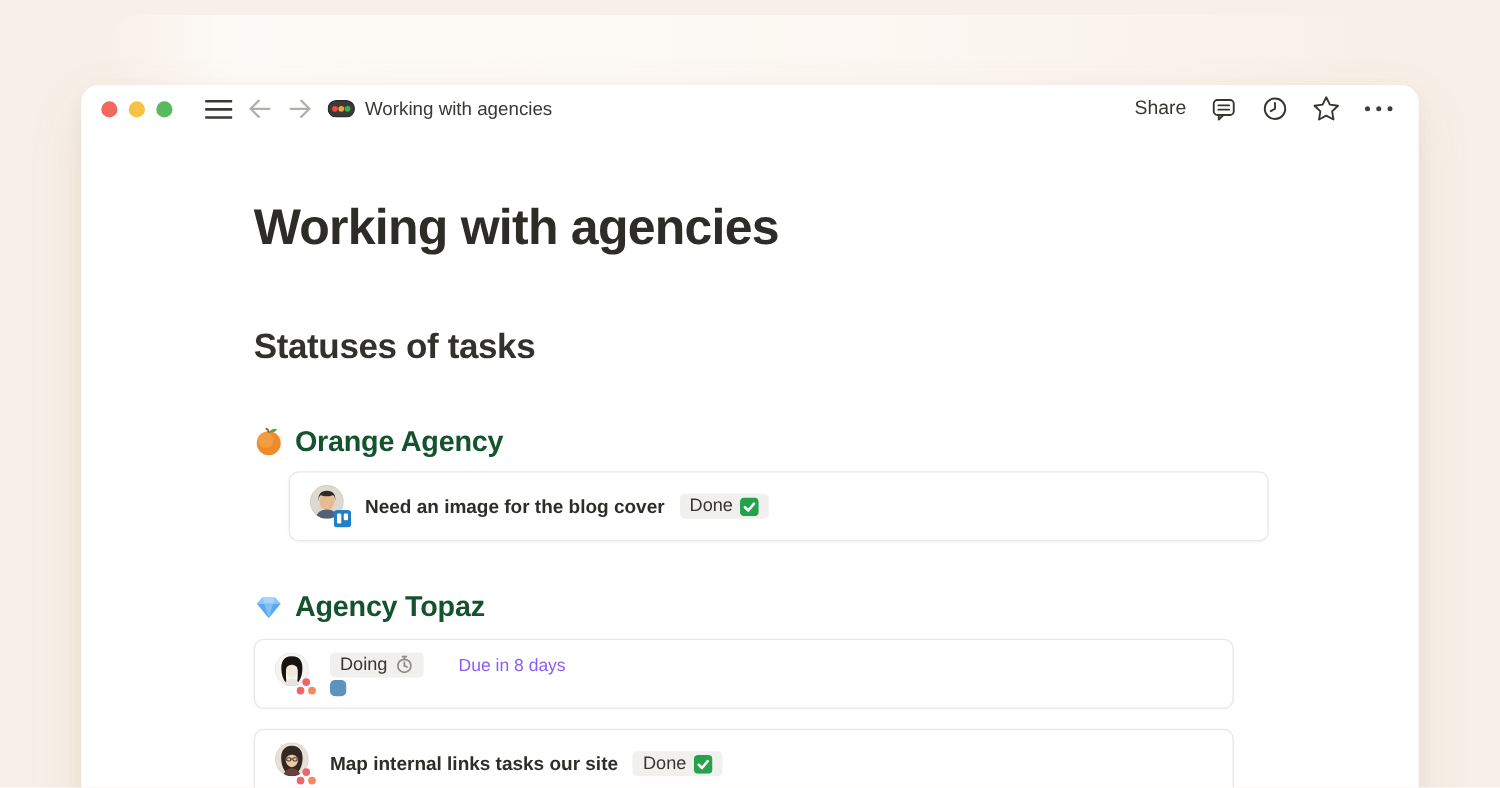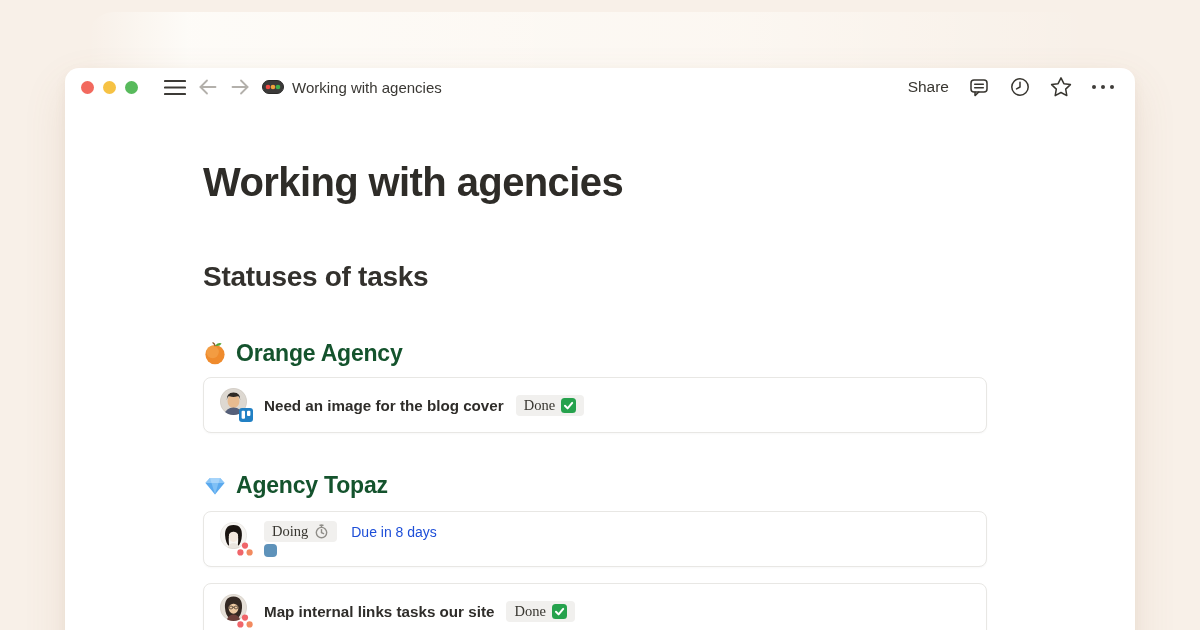--- a/index.html
+++ b/index.html
@@ -48,33 +48,33 @@
     font-size:23px; font-weight:700; letter-spacing:-0.2px; color:#14532d;
   }
   .gh1 { top:268px; } .gh2 { top:400px; }
   .emoji { display:inline-flex; }
   .task-card {
     position:absolute; left:138px; width:784px; height:56px;
     background:#fff; border:1px solid #e8e7e4; border-radius:8px;
     box-shadow:0 1px 2px rgba(0,0,0,0.03);
     display:flex; align-items:center; padding:0 16px; gap:14px; cursor:pointer;
   }
-  .c1{ top:309px; } .c2{ top:443px; } .c3{ top:515px; }
+  .c1{ top:309px;margin-left:28px; } .c2{ top:443px; } .c3{ top:515px; }
   .avatar-wrap { position:relative; width:30px; height:36px; flex:0 0 auto; }
   .avatar { position:absolute; top:1px; left:0; }
   .src-badge { position:absolute; bottom:1px; right:-3px; display:inline-flex; }
   .card-body { display:flex; flex-direction:column; gap:2px; min-width:0; }
   .card-top { display:flex; align-items:center; gap:12px; }
   .task-title { font-size:15.2px; font-weight:700; color:#2f2d2a; white-space:nowrap; }
   .status-badge {
     display:inline-flex; align-items:center; gap:6px;
     background:#f1f0ee; border-radius:4px; padding:2px 8px;
-    font-size:14.5px; font-weight:500; color:#37352f; white-space:nowrap;font-family:Liberation Serif, serif;
-  }
-  .due-label { font-size:14px; color:#1d4ed8; margin-left:2px; white-space:nowrap; }
+    font-size:14.5px; font-weight:500; color:#37352f; white-space:nowrap;
+  }
+  .due-label { font-size:14px; color:#8b5cf6; margin-left:16px; white-space:nowrap; }
   .card-meta { display:flex; align-items:center; gap:7px; font-size:13.5px; color:#a3a19c; white-space:nowrap; }
   .tag-chip { width:13px; height:13px; border-radius:4px; background:#5e92ba; flex:0 0 auto; display:inline-block; }
 </style>
 </head>
 <body>
 
 <div class="bg-glow"></div>
 
 <div class="window">
 

